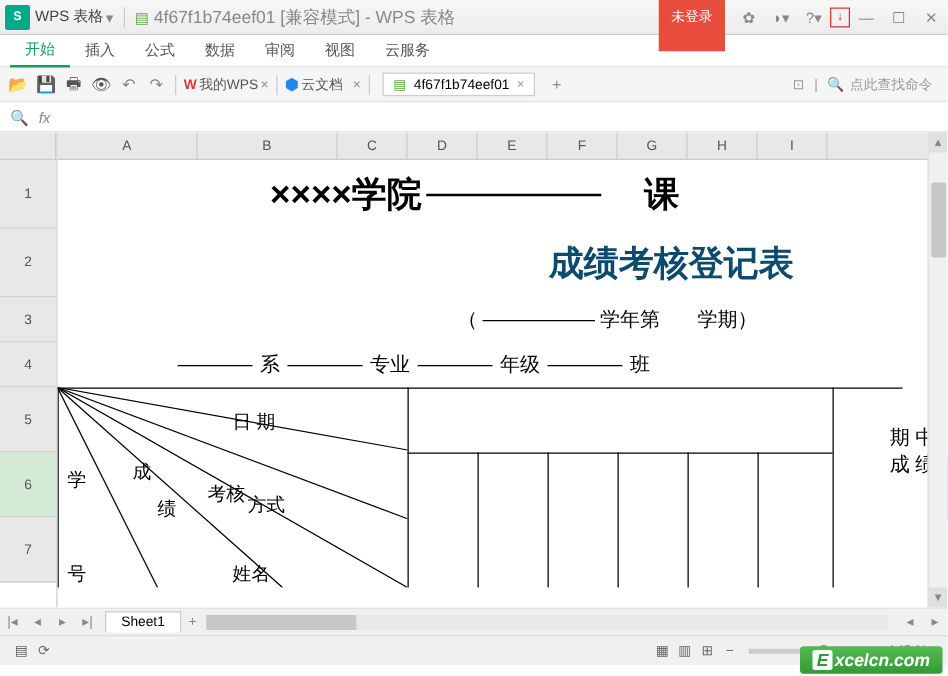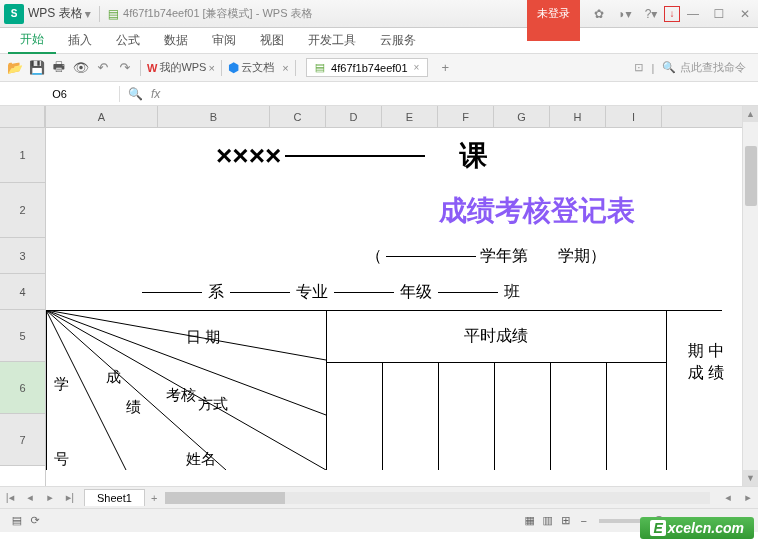--- a/index.html
+++ b/index.html
@@ -2,21 +2,21 @@
 <html><head>
 <meta charset="utf-8">
 <style>
 *{margin:0;padding:0;box-sizing:border-box;font-family:"Microsoft YaHei",SimSun,sans-serif}
 body{background:#fff;width:758px;height:541px;overflow:hidden;position:relative;font-size:12px}
 .titlebar{height:28px;background:linear-gradient(#f7f7f7,#ececec);display:flex;align-items:center;border-bottom:1px solid #ccc}
 .logo{width:20px;height:20px;background:#0a8;color:#fff;font-size:10px;font-weight:bold;display:flex;align-items:center;justify-content:center;margin:0 4px;border-radius:2px}
 .app-name{font-size:12px;color:#444}
 .sep{width:1px;height:16px;background:#ccc;margin:0 8px}
 .doc-ico{color:#6a4;margin-right:4px}
-.doc-name{color:#888;font-size:11px}
+.doc-name{color:#888;font-size:14px}
 .spacer{flex:1}
 .login-btn{background:#e74c3c;color:#fff;padding:20px 10px;font-size:11px;margin-right:6px}
 .win-btn{width:26px;height:20px;display:flex;align-items:center;justify-content:center;color:#888;font-size:12px}
 .menubar{height:26px;background:#fff;display:flex;align-items:center;border-bottom:1px solid #ddd;padding-left:8px}
 .menu-item{padding:4px 12px;font-size:12px;color:#555}
 .menu-item.active{color:#1a9e5c;border-bottom:2px solid #1a9e5c}
 .toolbar{height:28px;background:#f5f5f5;display:flex;align-items:center;padding:0 6px;border-bottom:1px solid #ddd;gap:4px}
 .tb-ico{width:18px;height:18px;display:flex;align-items:center;justify-content:center;font-size:13px}
 .tb-sep{width:1px;height:16px;background:#ccc;margin:0 2px}
 .wps-link{display:flex;align-items:center;gap:2px;font-size:11px;color:#555}
@@ -34,21 +34,21 @@
 .rowh{background:#e8e8e8;border-bottom:1px solid #ccc;display:flex;align-items:center;justify-content:center;color:#555;font-size:11px}
 .rowh.sel{background:#d4ead4}
 .r1{height:55px}.r2{height:55px}.r3{height:36px}.r4{height:36px}.r5{height:52px}.r6{height:52px}.r7{height:52px}
 .grid-body{flex:1;overflow:hidden;position:relative}
 .colh-row{height:22px;display:flex;background:#e8e8e8;border-bottom:1px solid #ccc}
 .colh{border-right:1px solid #ccc;display:flex;align-items:center;justify-content:center;color:#555;font-size:11px}
 .cA{width:112px}.cB{width:112px}.cC{width:56px}.cD{width:56px}.cE{width:56px}.cF{width:56px}.cG{width:56px}.cH{width:56px}.cI{width:56px}
 .cells{position:absolute;top:22px;left:0;right:0;bottom:0}
 .title-row{height:55px;display:flex;align-items:center;padding-left:170px;font-size:28px;font-weight:bold;color:#000;white-space:nowrap}
 .title-row .blank-line{display:inline-block;width:140px;border-bottom:2px solid #000;margin:0 4px;vertical-align:baseline}
-.subtitle-row{height:55px;display:flex;align-items:center;justify-content:center;padding-left:270px;font-size:28px;font-weight:bold;color:#8b5cf6}
+.subtitle-row{height:55px;display:flex;align-items:center;justify-content:center;padding-left:270px;font-size:28px;font-weight:bold;color:#0c4a6e}
 .term-row{height:36px;display:flex;align-items:center;padding-left:320px;font-size:16px;color:#000}
 .term-row .bl{display:inline-block;width:90px;border-bottom:1px solid #000;margin:0 4px}
 .dept-row{height:36px;display:flex;align-items:center;padding-left:90px;font-size:16px;color:#000}
 .dept-row .bl{display:inline-block;width:60px;border-bottom:1px solid #000;margin:0 6px}
 .tbl{position:absolute;top:182px;left:0;width:676px;height:160px}
 .tbl-line{position:absolute;background:#000}
 .diag-cell{position:absolute;left:0;top:0;width:280px;height:160px}
 .diag-cell svg{position:absolute;top:0;left:0}
 .diag-txt{position:absolute;font-size:15px;color:#000}
 .hdr-cell{position:absolute;display:flex;align-items:center;justify-content:center;font-size:16px;color:#000}
@@ -90,21 +90,20 @@
   <div class="win-btn">✕</div>
 </div>
 
 <div class="menubar">
   <div class="menu-item active">开始</div>
   <div class="menu-item">插入</div>
   <div class="menu-item">公式</div>
   <div class="menu-item">数据</div>
   <div class="menu-item">审阅</div>
   <div class="menu-item">视图</div>
-  <div class="menu-item">开发工具</div>
   <div class="menu-item">云服务</div>
 </div>
 
 <div class="toolbar">
   <div class="tb-ico" style="color:#e90">📂</div>
   <div class="tb-ico" style="color:#28c">💾</div>
   <div class="tb-ico" style="color:#555">🖶</div>
   <div class="tb-ico" style="color:#555">👁</div>
   <div class="tb-ico" style="color:#888">↶</div>
   <div class="tb-ico" style="color:#888">↷</div>
@@ -129,21 +128,20 @@
   <div class="tb-ico" style="color:#888;margin-left:4px">+</div>
   <div class="search-area">
     <span>⊡</span>
     <span style="margin:0 4px">|</span>
     <span>🔍</span>
     <span>点此查找命令</span>
   </div>
 </div>
 
 <div class="namebox-row">
-  <div class="namebox">O6</div>
   <div class="fx-area">
     <span>🔍</span>
     <span style="font-style:italic">fx</span>
   </div>
 </div>
 
 <div class="sheet-area">
   <div class="rowh-col">
     <div class="corner"></div>
     <div class="rowh r1">1</div>
@@ -163,20 +161,21 @@
       <div class="colh cE">E</div>
       <div class="colh cF">F</div>
       <div class="colh cG">G</div>
       <div class="colh cH">H</div>
       <div class="colh cI">I</div>
     </div>
     <div class="cells">
       <div class="title-row">
         <span>××</span>
           <span>××</span>
+          <span>学院</span>
           <span class="blank-line"></span>
           <span style="margin-left:30px">课</span>
       </div>
       <div class="subtitle-row">成绩考核登记表</div>
       <div class="term-row">
         <span>（</span>
           <span class="bl"></span>
           <span>学年第</span>
           <span style="display:inline-block;width:30px"></span>
           <span>学期）</span>
@@ -215,22 +214,21 @@
           <span class="diag-txt" style="left:140px;top:18px">日 期</span>
           <span class="diag-txt" style="left:120px;top:76px">考核</span>
           <span class="diag-txt" style="left:152px;top:85px">方式</span>
           <span class="diag-txt" style="left:60px;top:58px">成</span>
           <span class="diag-txt" style="left:80px;top:88px">绩</span>
           <span class="diag-txt" style="left:8px;top:65px">学</span>
           <span class="diag-txt" style="left:8px;top:140px">号</span>
           <span class="diag-txt" style="left:140px;top:140px">姓名</span>
         </div>
 
-        <div class="hdr-cell" style="left:280px;top:0;width:340px;height:52px">平时成绩</div>
-        <div class="hdr-cell" style="left:632px;top:0;width:56px;height:104px;white-space:pre-line;line-height:1.4">期 中
+        <div class="hdr-cell" style="left:656px;top:0;width:56px;height:104px;white-space:pre-line;line-height:1.4">期 中
 成 绩</div>
       </div>
     </div>
   </div>
   <div class="green-tab"></div>
 </div>
 
 <div class="vscroll">
   <div class="vs-btn">▲</div>
   <div class="vs-thumb"></div>

